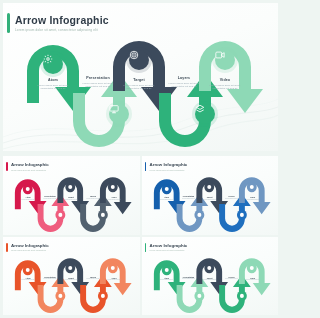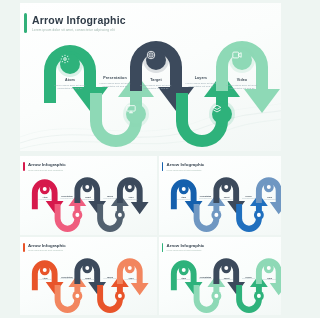--- a/index.html
+++ b/index.html
@@ -1,21 +1,21 @@
 <!DOCTYPE html>
 <html><head>
 <meta charset="utf-8">
 <style>
   html,body{margin:0;padding:0;}
   body{
     width:281px;height:318px;overflow:hidden;
     background:#eef5f2;
     font-family:"Liberation Sans", sans-serif;
   }
-  .page{position:relative;width:281px;height:249px;margin-left:17px;}
+  .page{position:relative;width:281px;height:249px;}
 
   
   .hero{
     position:absolute;left:3px;top:3px;width:275px;height:148px;
     background:linear-gradient(160deg,#ffffff 0%,#fbfdfc 45%,#f2f7f5 100%);
     overflow:hidden;
   }
   .hero .swirl{position:absolute;left:0;bottom:0;width:275px;height:70px;opacity:.55;}
   .accent-bar{position:absolute;left:4px;top:10px;width:2.5px;height:20px;border-radius:2px;background:#33b07a;}
   .hero-title{position:absolute;left:12px;top:11px;font-size:10.5px;font-weight:bold;color:#2f3b47;letter-spacing:.2px;white-space:nowrap;}

